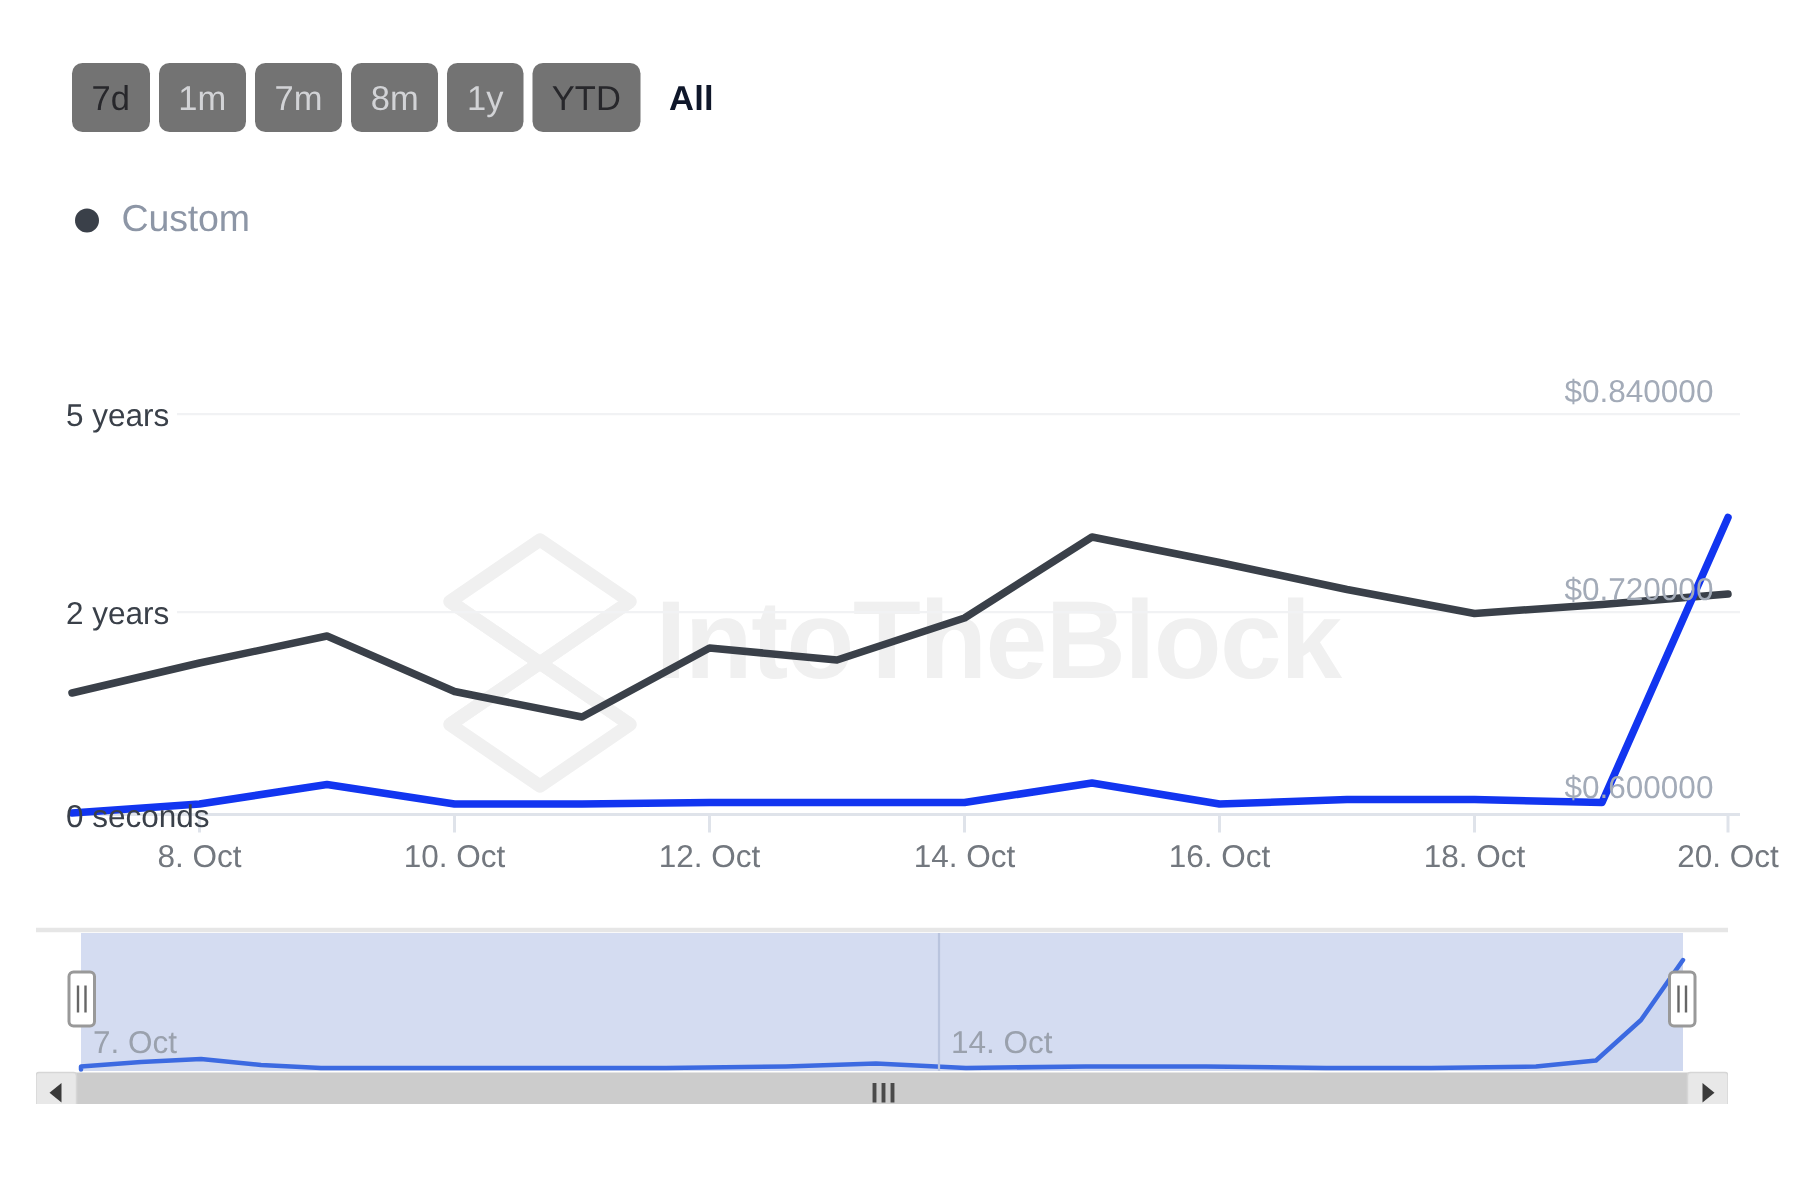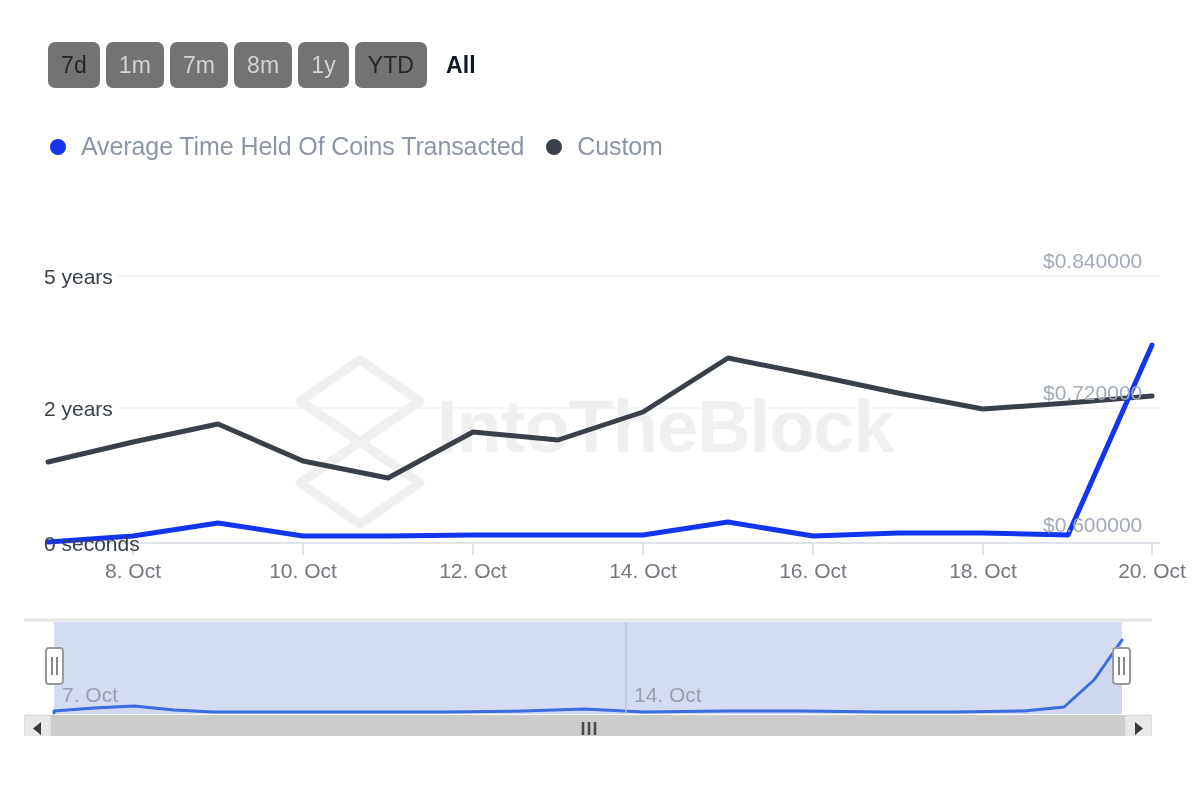--- a/index.html
+++ b/index.html
@@ -138,24 +138,20 @@
   <button class="range-btn disabled">1m</button>
   <button class="range-btn disabled">7m</button>
   <button class="range-btn disabled">8m</button>
   <button class="range-btn disabled">1y</button>
   <button class="range-btn">YTD</button>
   <button class="range-btn selected">All</button>
 </div>
 
 <div id="legend">
   <div class="legend-item">
-    <span class="legend-dot" style="background:#1235f0"></span>
-    <span class="legend-label">Average Time Held Of Coins Transacted</span>
-  </div>
-  <div class="legend-item">
     <span class="legend-dot" style="background:#3a4049"></span>
     <span class="legend-label">Custom</span>
   </div>
 </div>
 
 <div id="chart-area">
   <svg id="chart-svg" width="1200" height="360" viewBox="0 0 1200 360">
 
     <g opacity="1">
       <g fill="none" stroke="#f0f0f0" stroke-width="9" stroke-linejoin="round">

